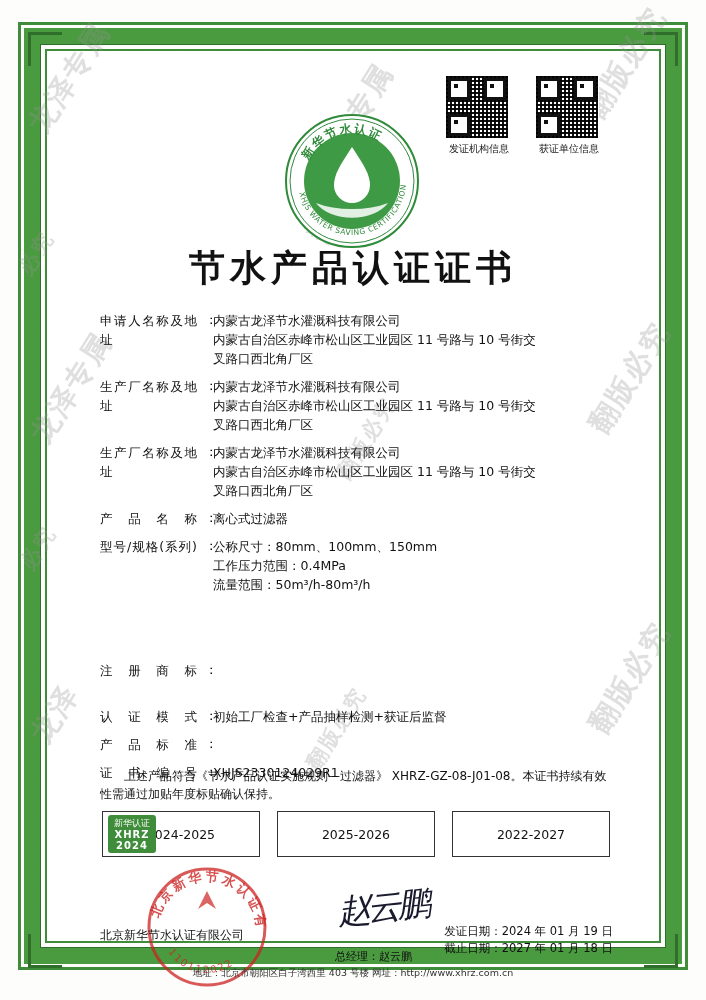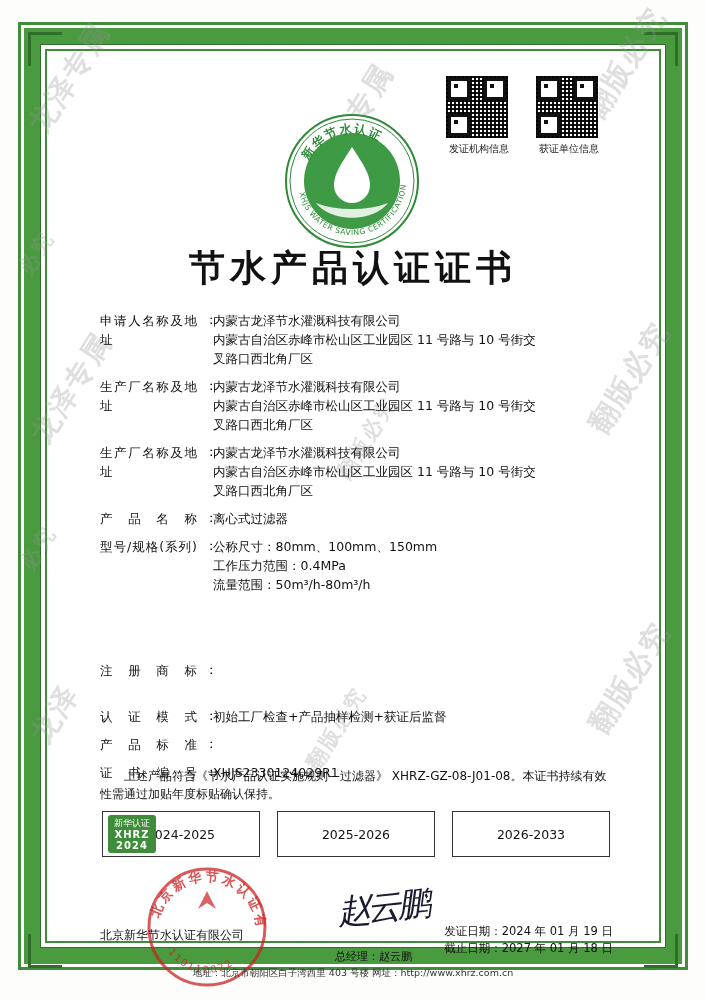--- a/index.html
+++ b/index.html
@@ -463,21 +463,21 @@
         </div>
       </div>
 
     </div>
 
     <div class="note">上述产品符合《节水产品认证实施规则—过滤器》 XHRZ-GZ-08-J01-08。本证书持续有效性需通过加贴年度标贴确认保持。</div>
 
     <div class="years">
       <div class="ybox b1">2024-2025</div>
       <div class="ybox b2">2025-2026</div>
-      <div class="ybox b3">2026-2033</div>
+      <div class="ybox b3">2022-2027</div>
     </div>
     <div class="stamp-label">
       <div class="sq">
         <span>新华认证</span>
         <div class="yr">XHRZ 2024</div>
       </div>
     </div>
 
     <div class="red-seal">
       <svg width="132" height="132" viewBox="0 0 132 132">

